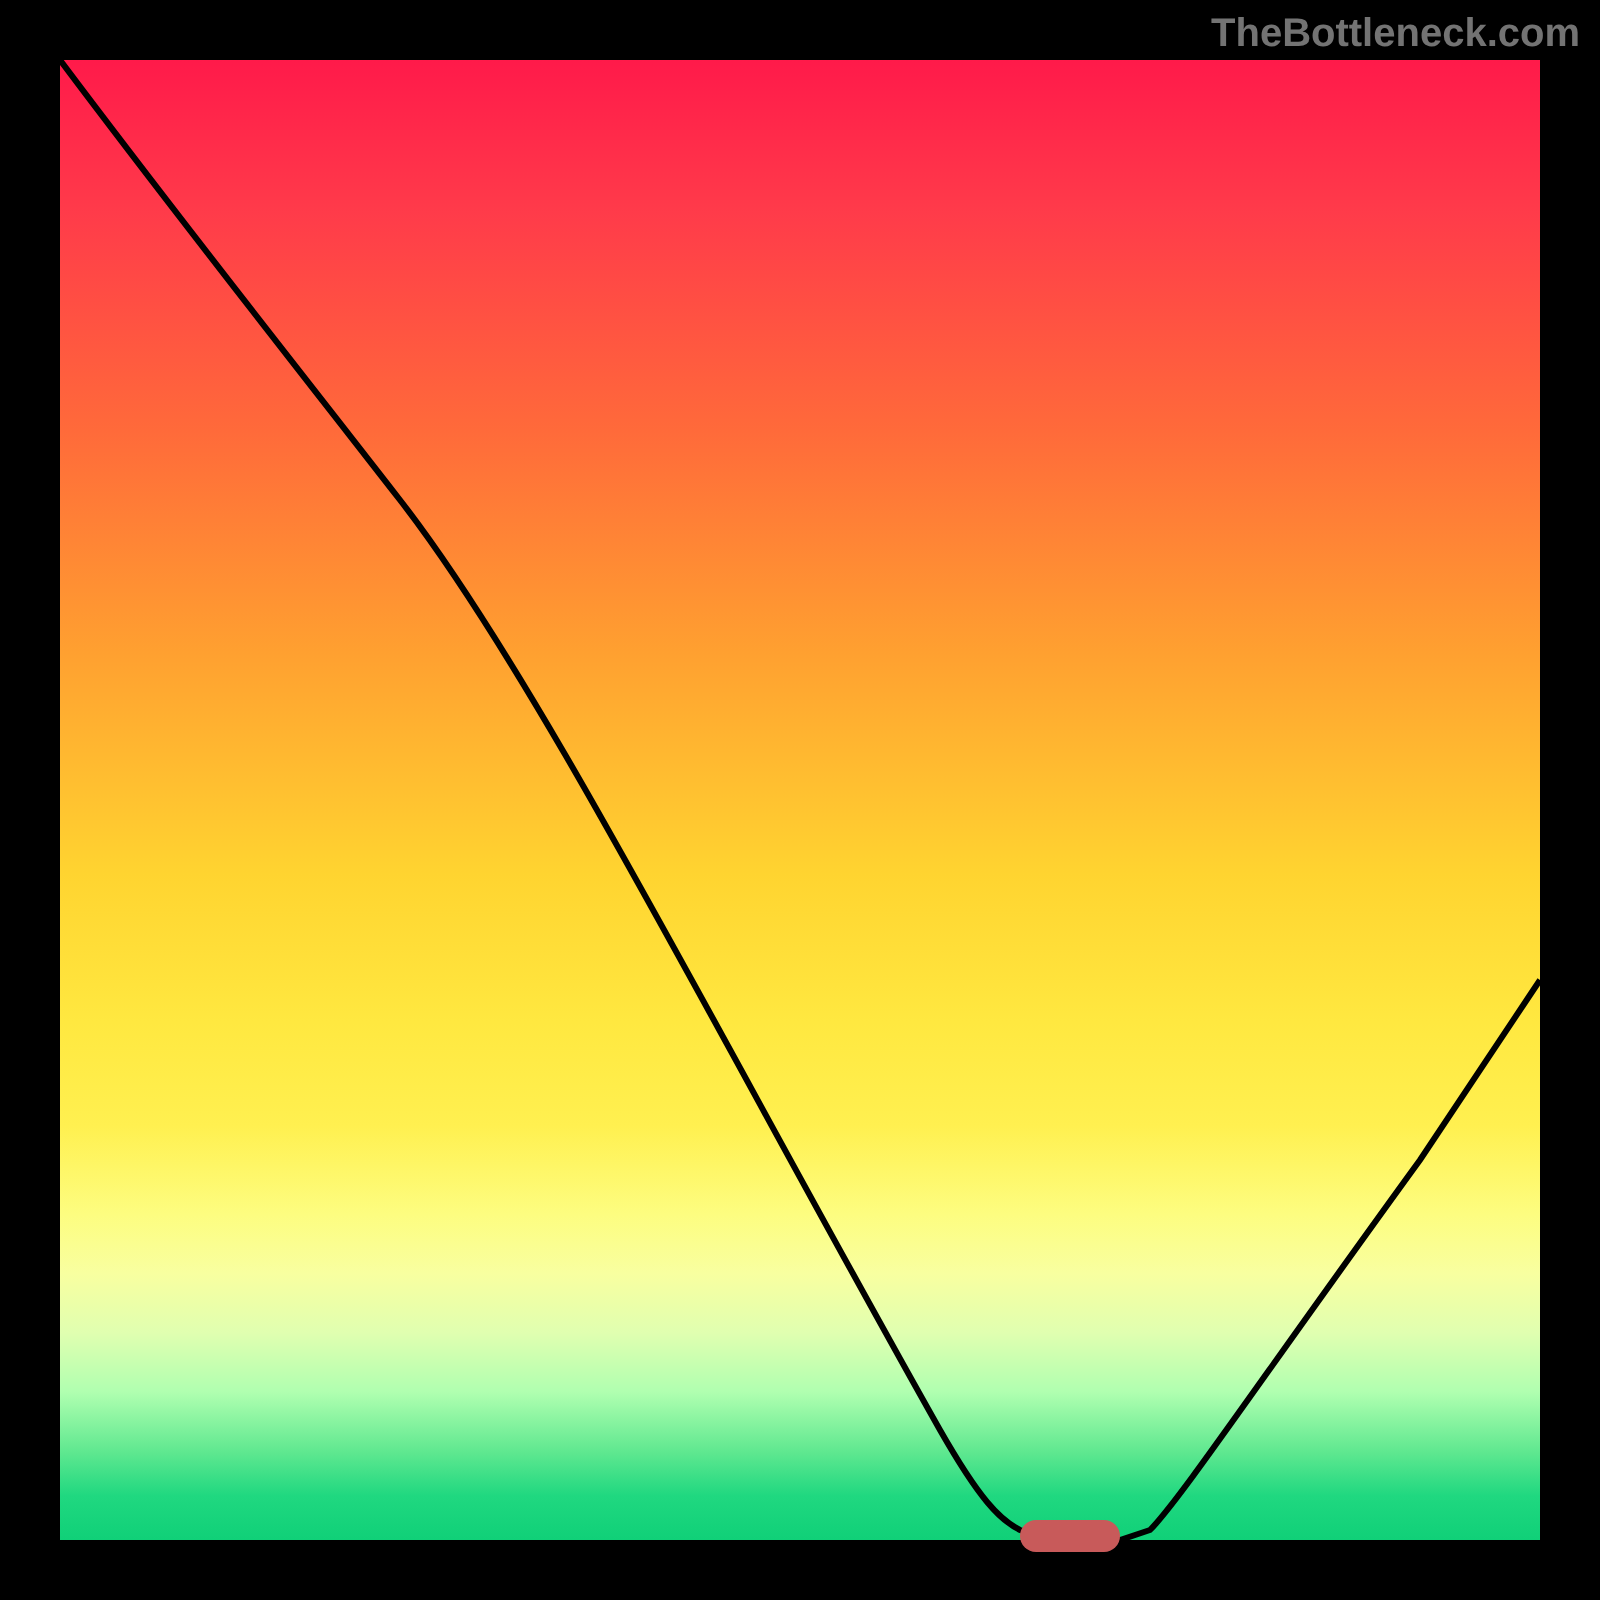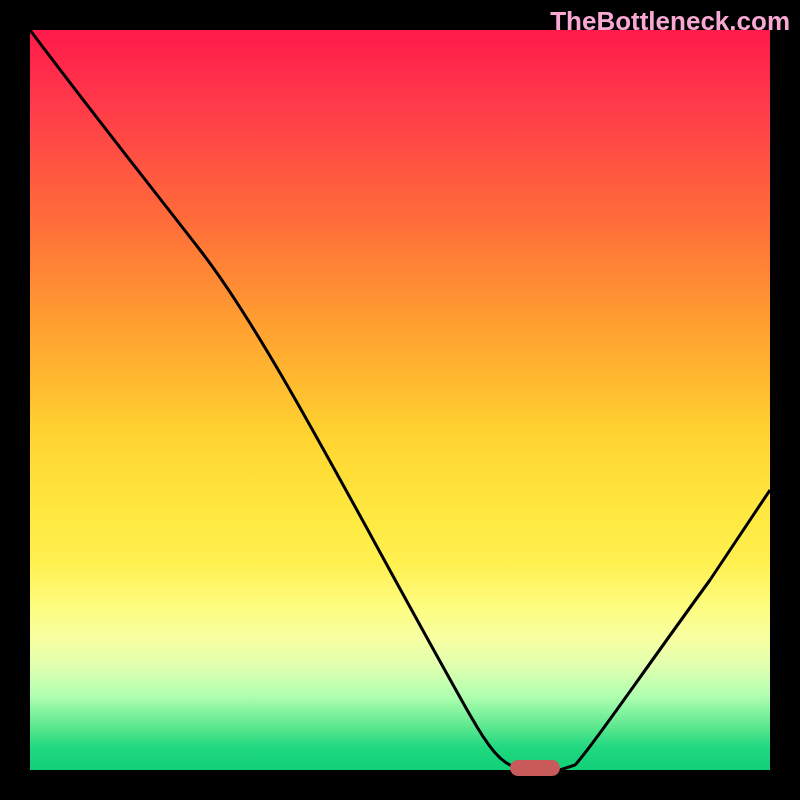--- a/index.html
+++ b/index.html
@@ -8,22 +8,22 @@
     width: 800px;
     height: 800px;
     background: #000;
     font-family: Arial, sans-serif;
     position: relative;
   }
   .watermark {
     position: absolute;
     top: 6px;
     right: 10px;
-    color: #f9a8d4;
-    font-size: 26px;
+    color: #737373;
+    font-size: 20px;
     font-weight: bold;
     z-index: 10;
   }
   .chart-area {
     position: absolute;
     top: 30px;
     left: 30px;
     width: 740px;
     height: 740px;
     background: linear-gradient(to bottom,

